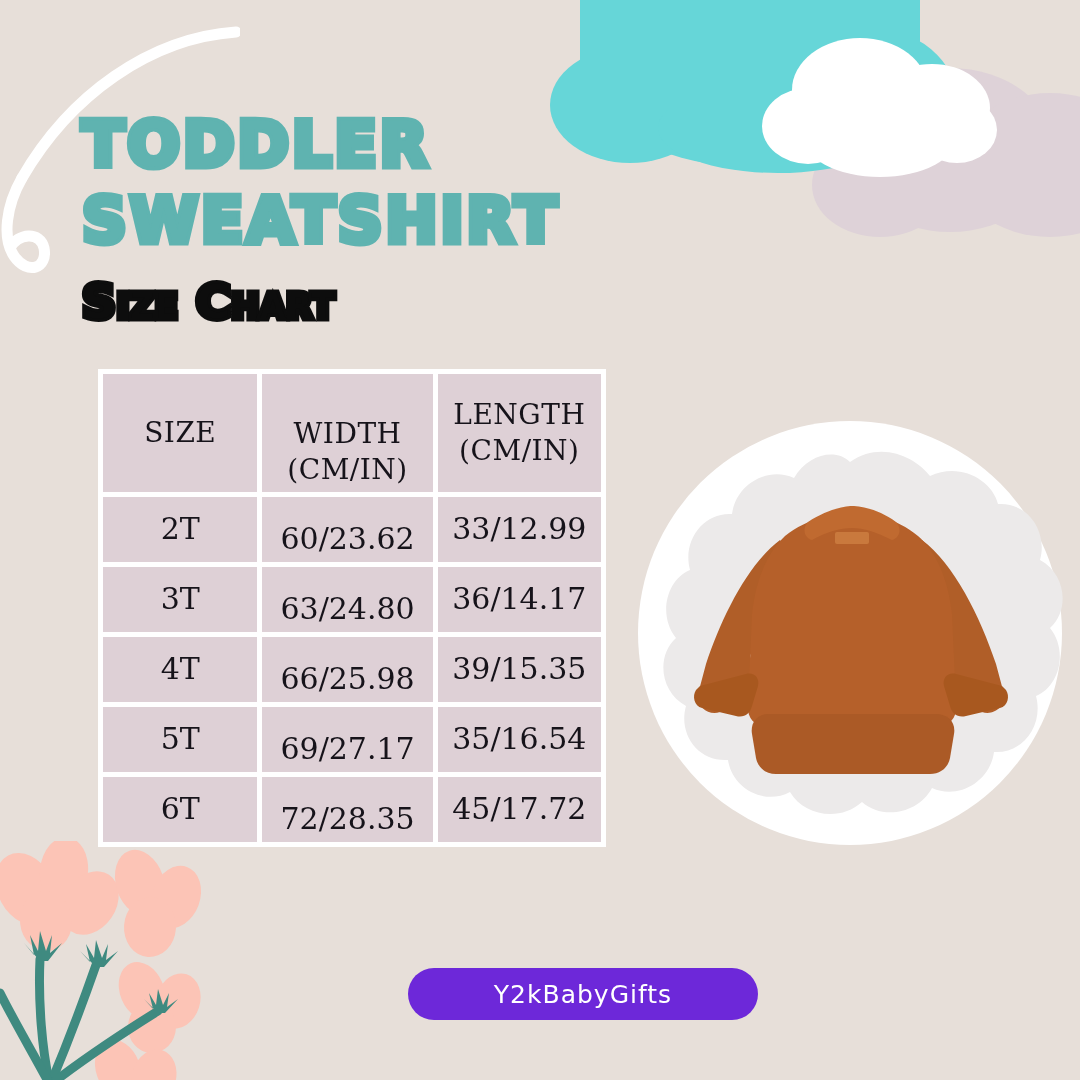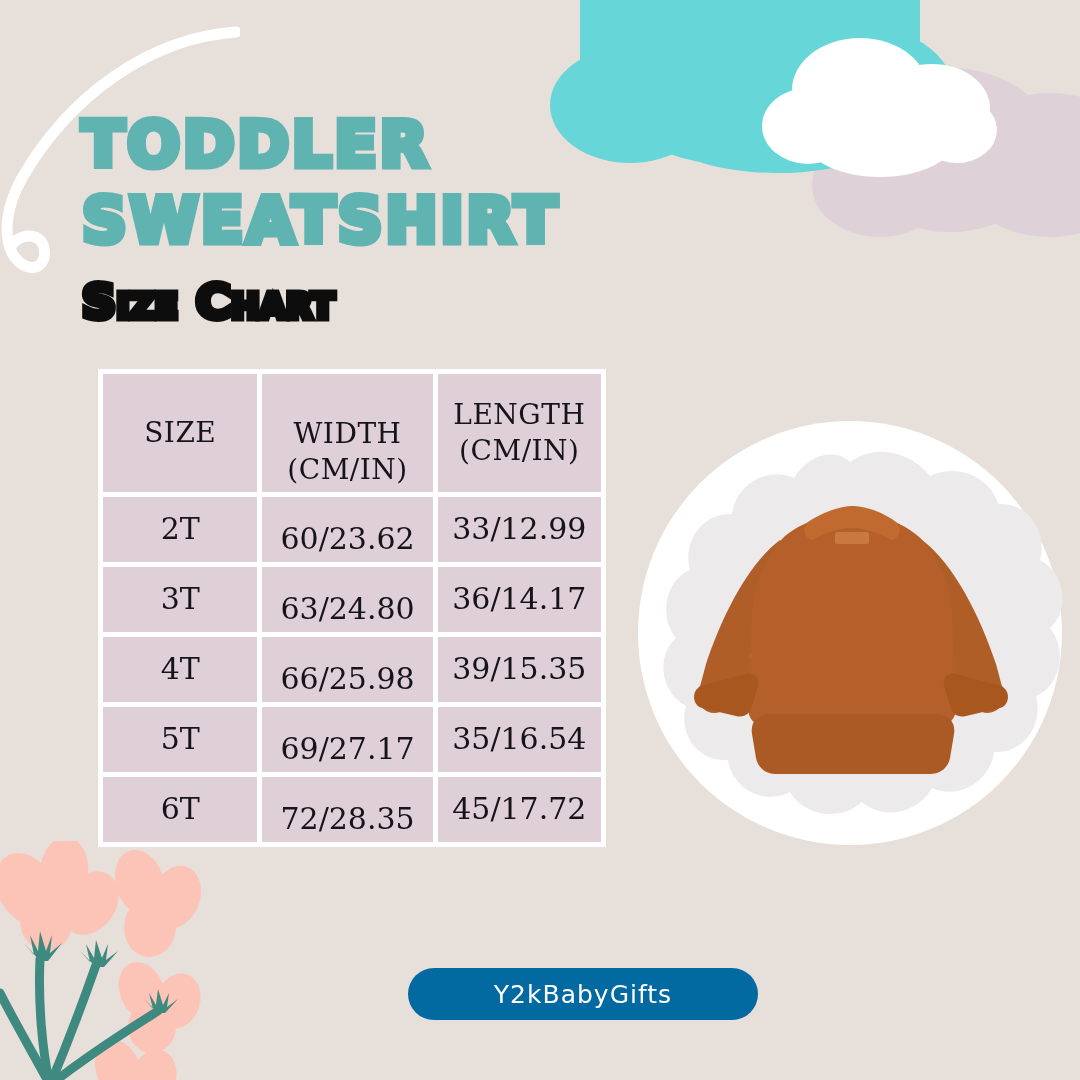--- a/index.html
+++ b/index.html
@@ -122,21 +122,21 @@
   }
 
   
   #brand-badge {
     position: absolute;
     left: 408px;
     top: 968px;
     width: 350px;
     height: 52px;
     border-radius: 26px;
-    background: #0369a1;
+    background: #6d28d9;
     display: flex;
     align-items: center;
     justify-content: center;
     color: #ffffff;
     font-family: "DejaVu Sans", sans-serif;
     font-size: 25px;
     letter-spacing: 1px;
   }
 </style>
 </head>

